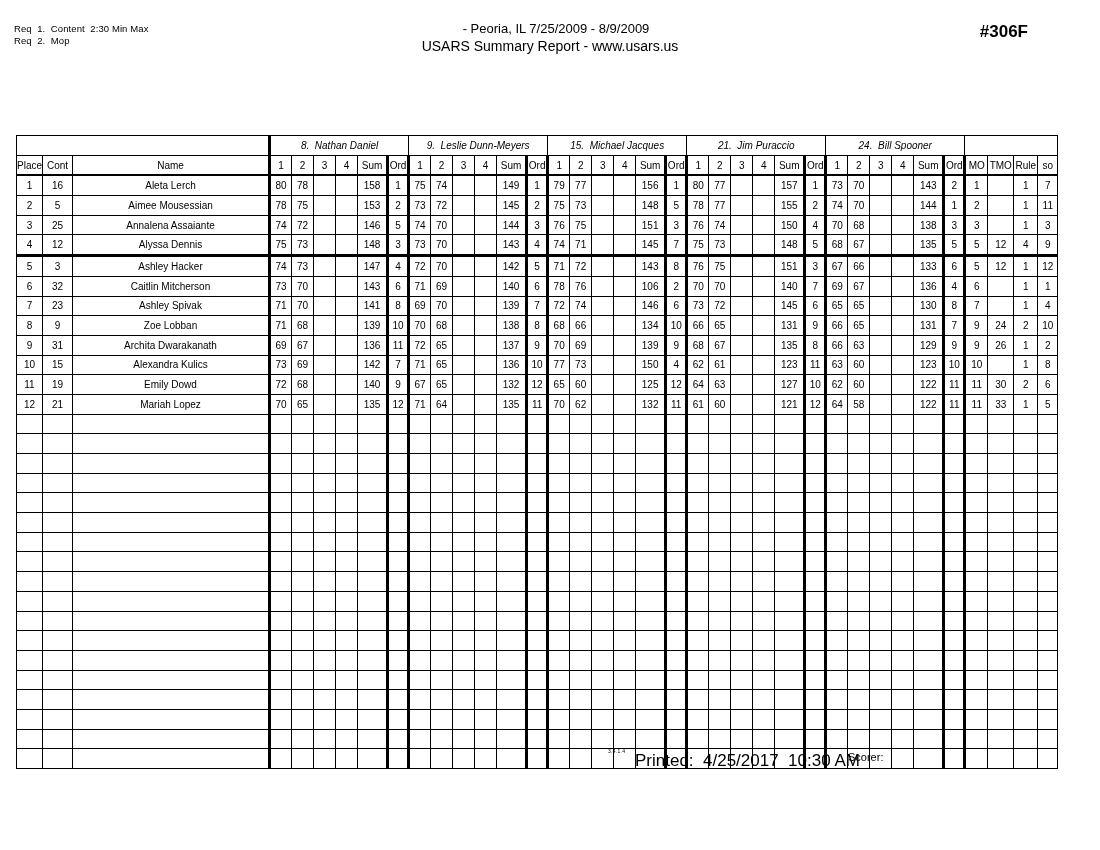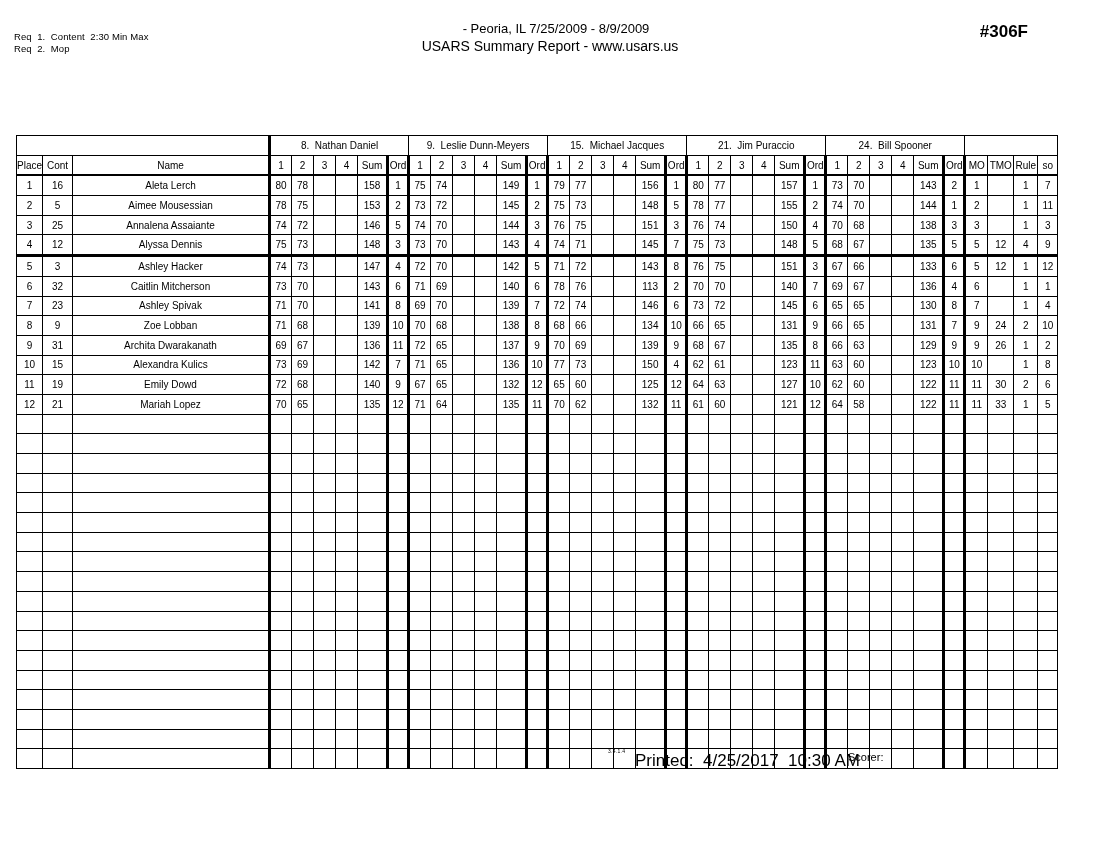--- a/index.html
+++ b/index.html
@@ -17,21 +17,20 @@
   }
 
   
   #req-block {
     position: absolute;
     left: 14px;
     top: 23px;
     font-size: 9.5px;
     line-height: 12px;
     letter-spacing: 0.1px;
-    margin-top: 8px;
   }
   #req-block div { white-space: pre; }
 
   #title-block {
     position: absolute;
     left: 0;
     right: 0;
     top: 20px;
     text-align: center;
     pointer-events: none;
@@ -83,21 +82,21 @@
     margin: 0;
     text-align: center;
     vertical-align: middle;
     font-weight: normal;
     font-size: 10px;
     height: 18.7px;
     overflow: hidden;
     white-space: nowrap;
   }
   
-  tr.judge-row td { height: 20px; }
+  tr.judge-row td { height: 20px; font-style: italic; }
   td.jname {
     text-align: left;
     padding-left: 6px;
     font-size: 10.5px;
   }
   td.blank-top { border: none; }
 
   
   tr.colhead td {
     height: 18px;
@@ -469,21 +468,21 @@
         <td class="score thick-l">71</td>
         <td class="score">69</td>
         <td class="score"></td>
         <td class="score"></td>
         <td class="score">140</td>
         <td class="ord">6</td>
         <td class="score thick-l">78</td>
         <td class="score">76</td>
         <td class="score"></td>
         <td class="score"></td>
-        <td class="score">113</td>
+        <td class="score">106</td>
         <td class="ord">2</td>
         <td class="score thick-l">70</td>
         <td class="score">70</td>
         <td class="score"></td>
         <td class="score"></td>
         <td class="score">140</td>
         <td class="ord">7</td>
         <td class="score thick-l">69</td>
         <td class="score">67</td>
         <td class="score"></td>

